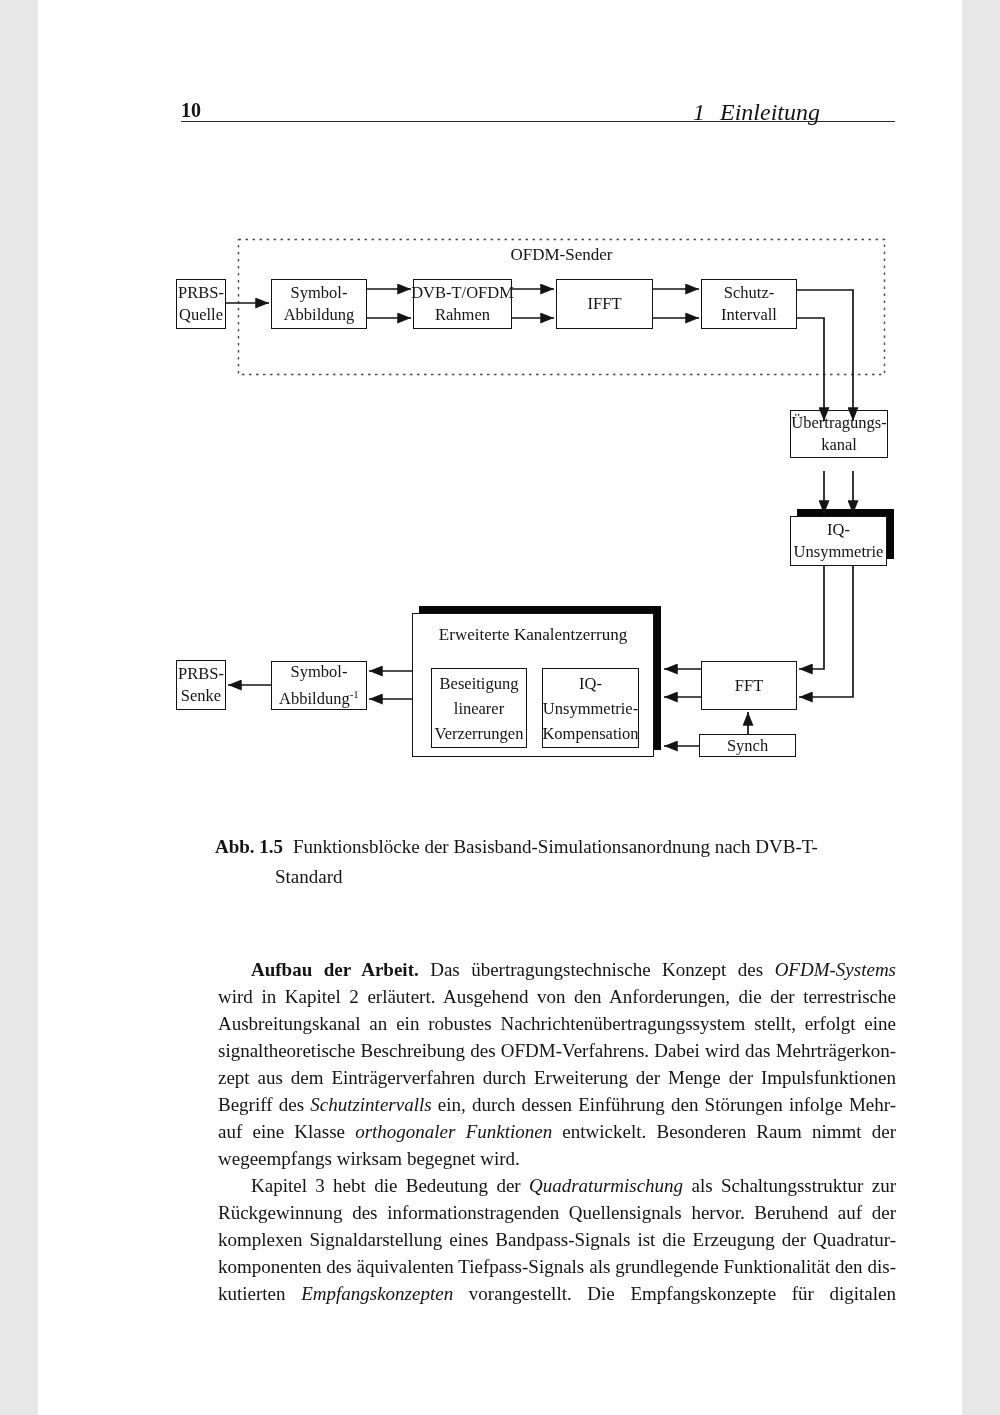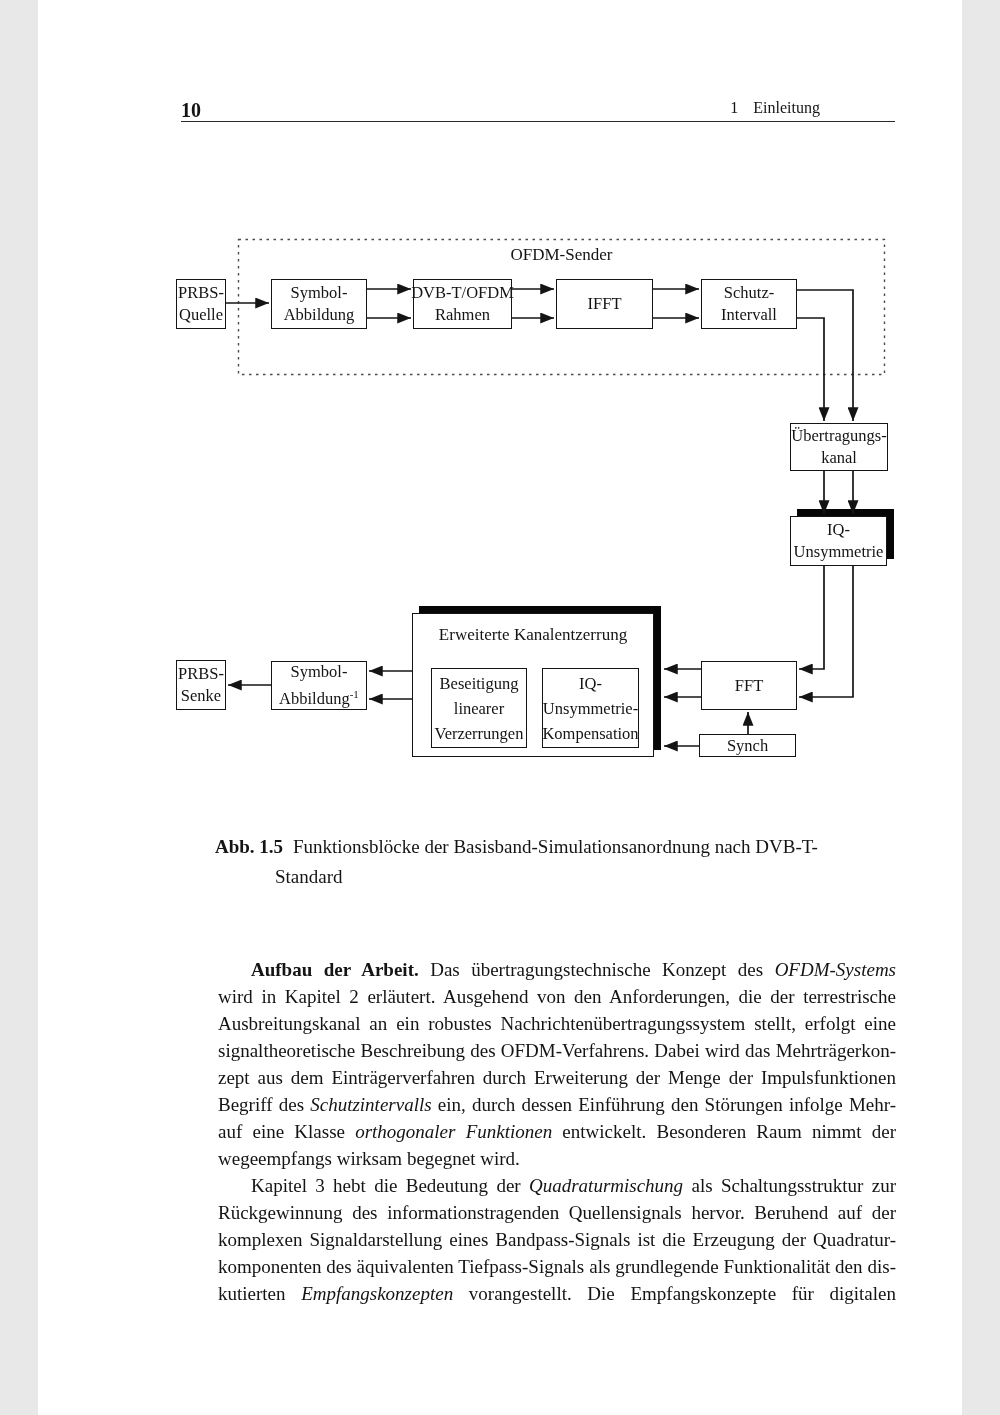--- a/index.html
+++ b/index.html
@@ -4,21 +4,21 @@
 <style>
   html,body { margin:0; padding:0; background:#e8e8e8; }
   .page {
     position:relative; width:924px; height:1415px; margin:0 auto;
     background:#ffffff; color:#141414;
     font-family:"Liberation Serif","DejaVu Serif",serif;
     overflow:hidden;
   }
   
   .pagenum { position:absolute; left:143px; top:99px; font-size:20px; font-weight:bold; }
-  .runhead { position:absolute; right:142px; top:99px; font-size:16px; }
+  .runhead { position:absolute; right:142px; top:99px; font-size:24px; font-style:italic; }
   .runhead .chnum { margin-right:15px; }
   .headrule { position:absolute; left:143px; top:121px; width:714px; border-top:1.7px solid #2a2a2a; }
   
   .dbox {
     position:absolute; box-sizing:border-box; background:#fff;
     border:1.6px solid #141414; text-align:center;
     display:flex; flex-direction:column; align-items:center; justify-content:center;
     font-size:16.5px; line-height:22px; white-space:nowrap;
   }
   .shadow-tr { box-shadow:7px -7px 0 0 #060606; }
@@ -72,21 +72,21 @@
 
     <div class="dbox" style="left:518px;top:279px;width:97px;height:50px;">
       <span>IFFT</span>
     </div>
 
     <div class="dbox" style="left:663px;top:279px;width:96px;height:50px;">
       <span>Schutz-</span>
       <span>Intervall</span>
     </div>
 
-    <div class="dbox" style="left:752px;top:423px;width:98px;height:48px;">
+    <div class="dbox" style="left:752px;top:410px;width:98px;height:48px;">
       <span>Übertragungs-</span>
       <span>kanal</span>
     </div>
 
     <div class="dbox shadow-tr" style="left:752px;top:516px;width:97px;height:50px;">
       <span>IQ-</span>
       <span>Unsymmetrie</span>
     </div>
 
     <div class="dbox shadow-tr ext-box" style="left:374px;top:613px;width:242px;height:144px;">

